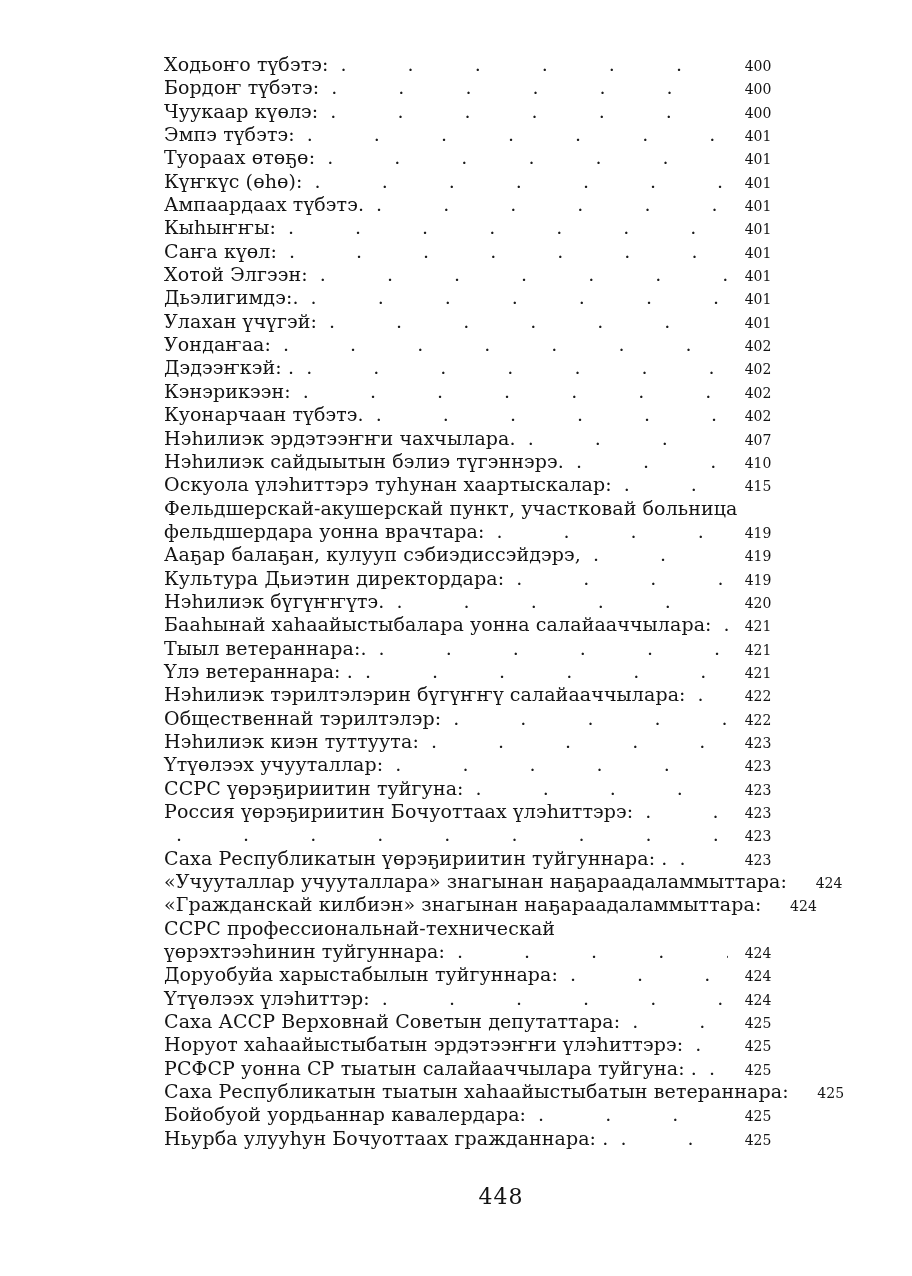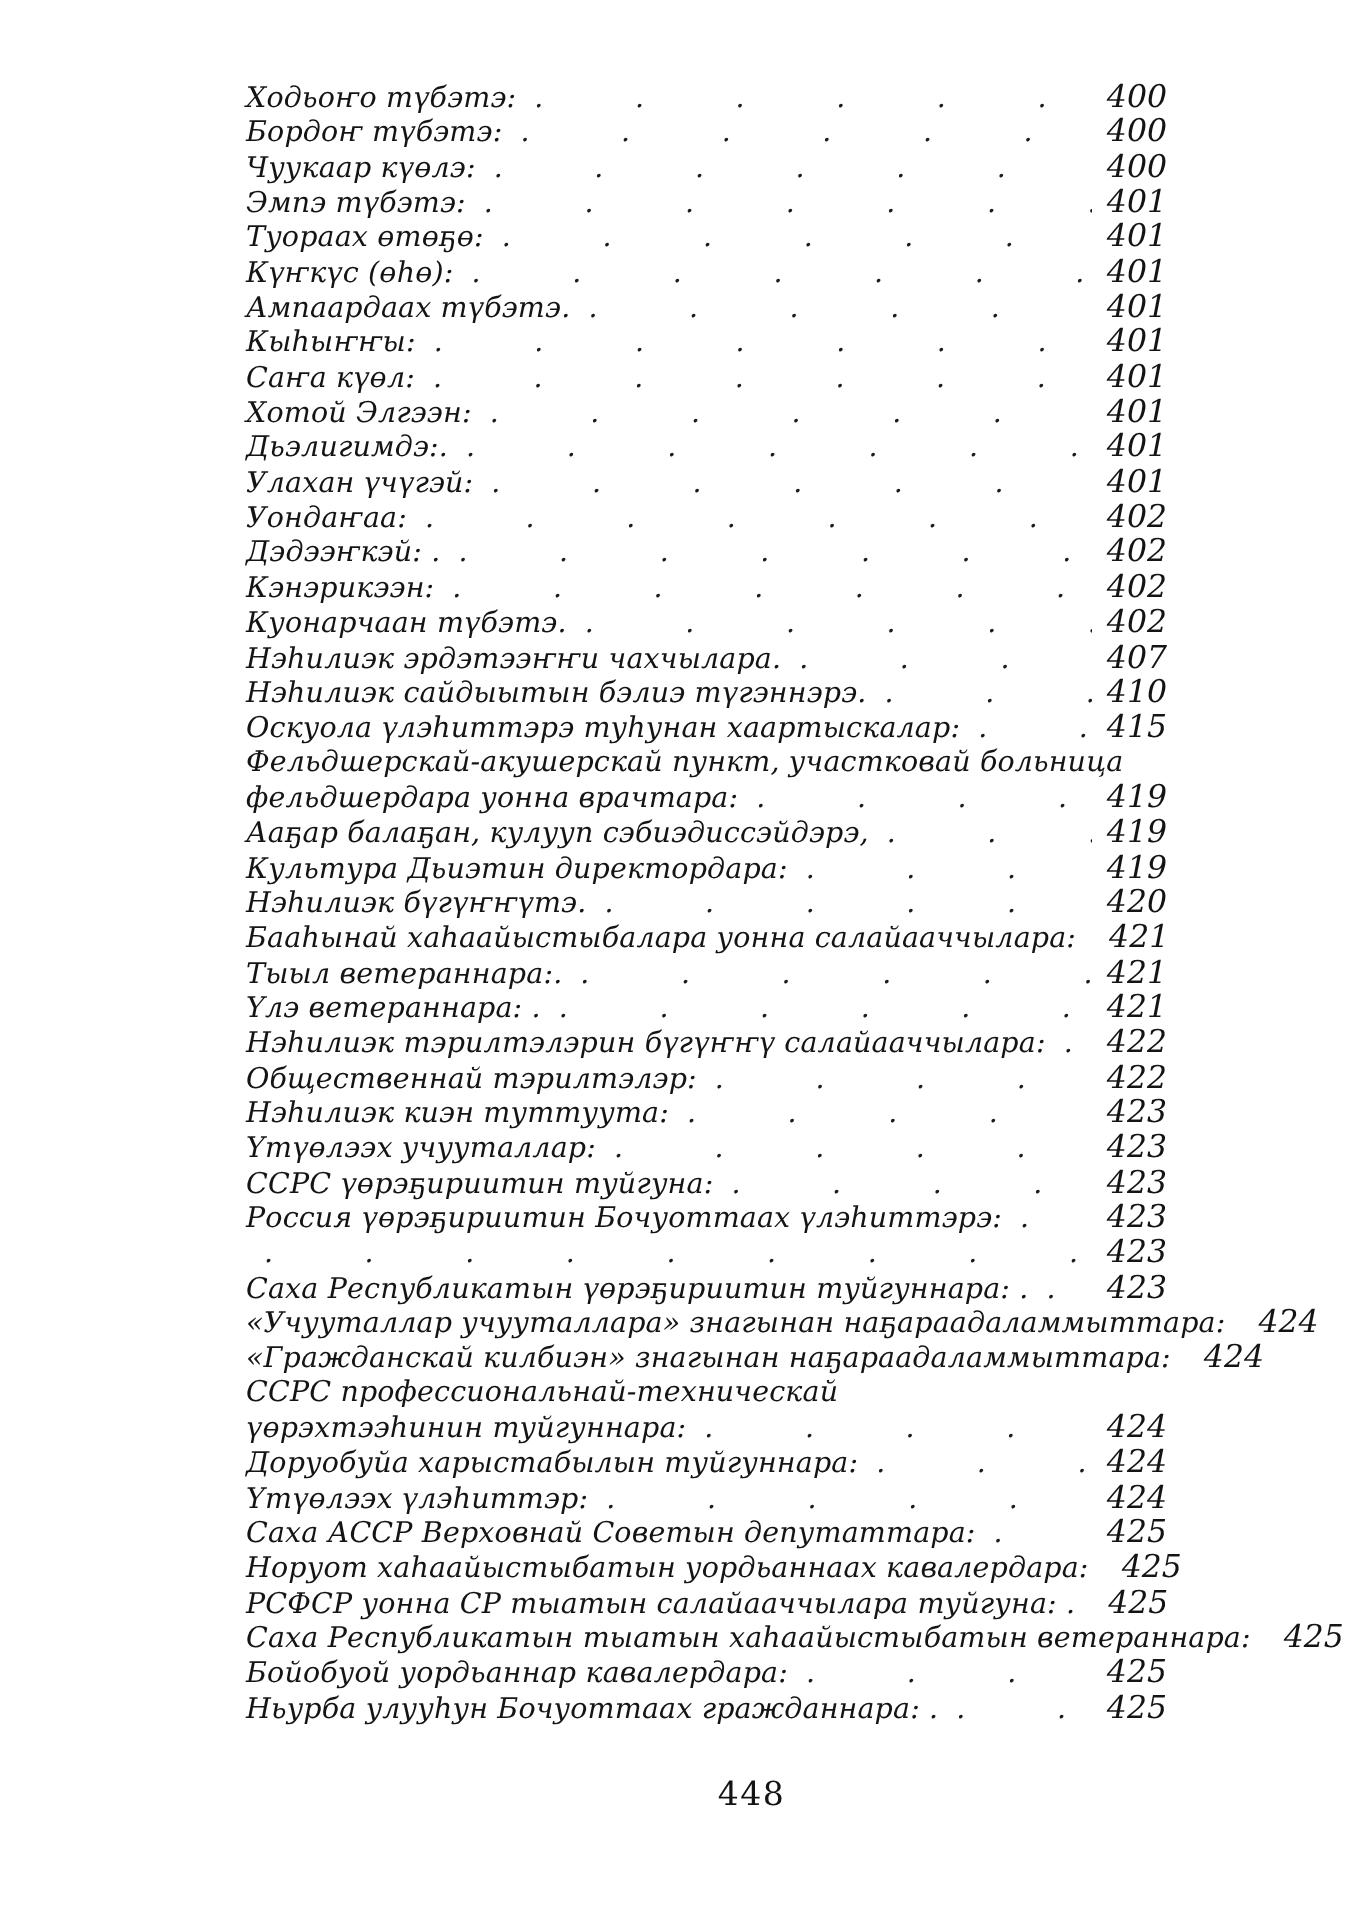--- a/index.html
+++ b/index.html
@@ -26,39 +26,38 @@
     top: 53px;
     width: 614px;
   }
   .toc-row {
     display: flex;
     align-items: baseline;
     height: 23.35px;
     font-size: 19px;
     line-height: 23.35px;
     white-space: nowrap;
-    font-style: italic;
   }
   .toc-title {
     flex: 0 0 auto;
     letter-spacing: 0.1px;
   }
   .toc-leader {
     flex: 1 1 auto;
     overflow: hidden;
     white-space: nowrap;
     word-spacing: 55px;
     margin: 0 10px 0 12px;
     color: #1a1a1a;
   }
   .toc-page {
     flex: 0 0 auto;
     min-width: 40px;
     text-align: center;
-    font-size: 21px;
+    font-size: 14px;
   }
   .folio {
     position: absolute;
     left: 461px;
     top: 1184px;
     width: 80px;
     text-align: center;
     font-size: 22px;
     letter-spacing: 1px;
   }
@@ -313,21 +312,21 @@
     <span class="toc-page">424</span>
   </div>
 
   <div class="toc-row">
     <span class="toc-title">Саха АССР Верховнай Советын депутаттара:</span>
     <span class="toc-leader">. . . . . . . . . . . . . . . . . . . . . . . .</span>
     <span class="toc-page">425</span>
   </div>
 
   <div class="toc-row">
-    <span class="toc-title">Норуот хаһаайыстыбатын уордьаннаах кавалердара:</span>
+    <span class="toc-title">Норуот хаһаайыстыбатын эрдэтээҥҥи үлэһиттэрэ:</span>
     <span class="toc-leader">. . . . . . . . . . . . . . . . . . . . . . . .</span>
     <span class="toc-page">425</span>
   </div>
 
   <div class="toc-row">
     <span class="toc-title">РСФСР уонна СР тыатын салайааччылара туйгуна: .</span>
     <span class="toc-leader">. . . . . . . . . . . . . . . . . . . . . . . .</span>
     <span class="toc-page">425</span>
   </div>
 

